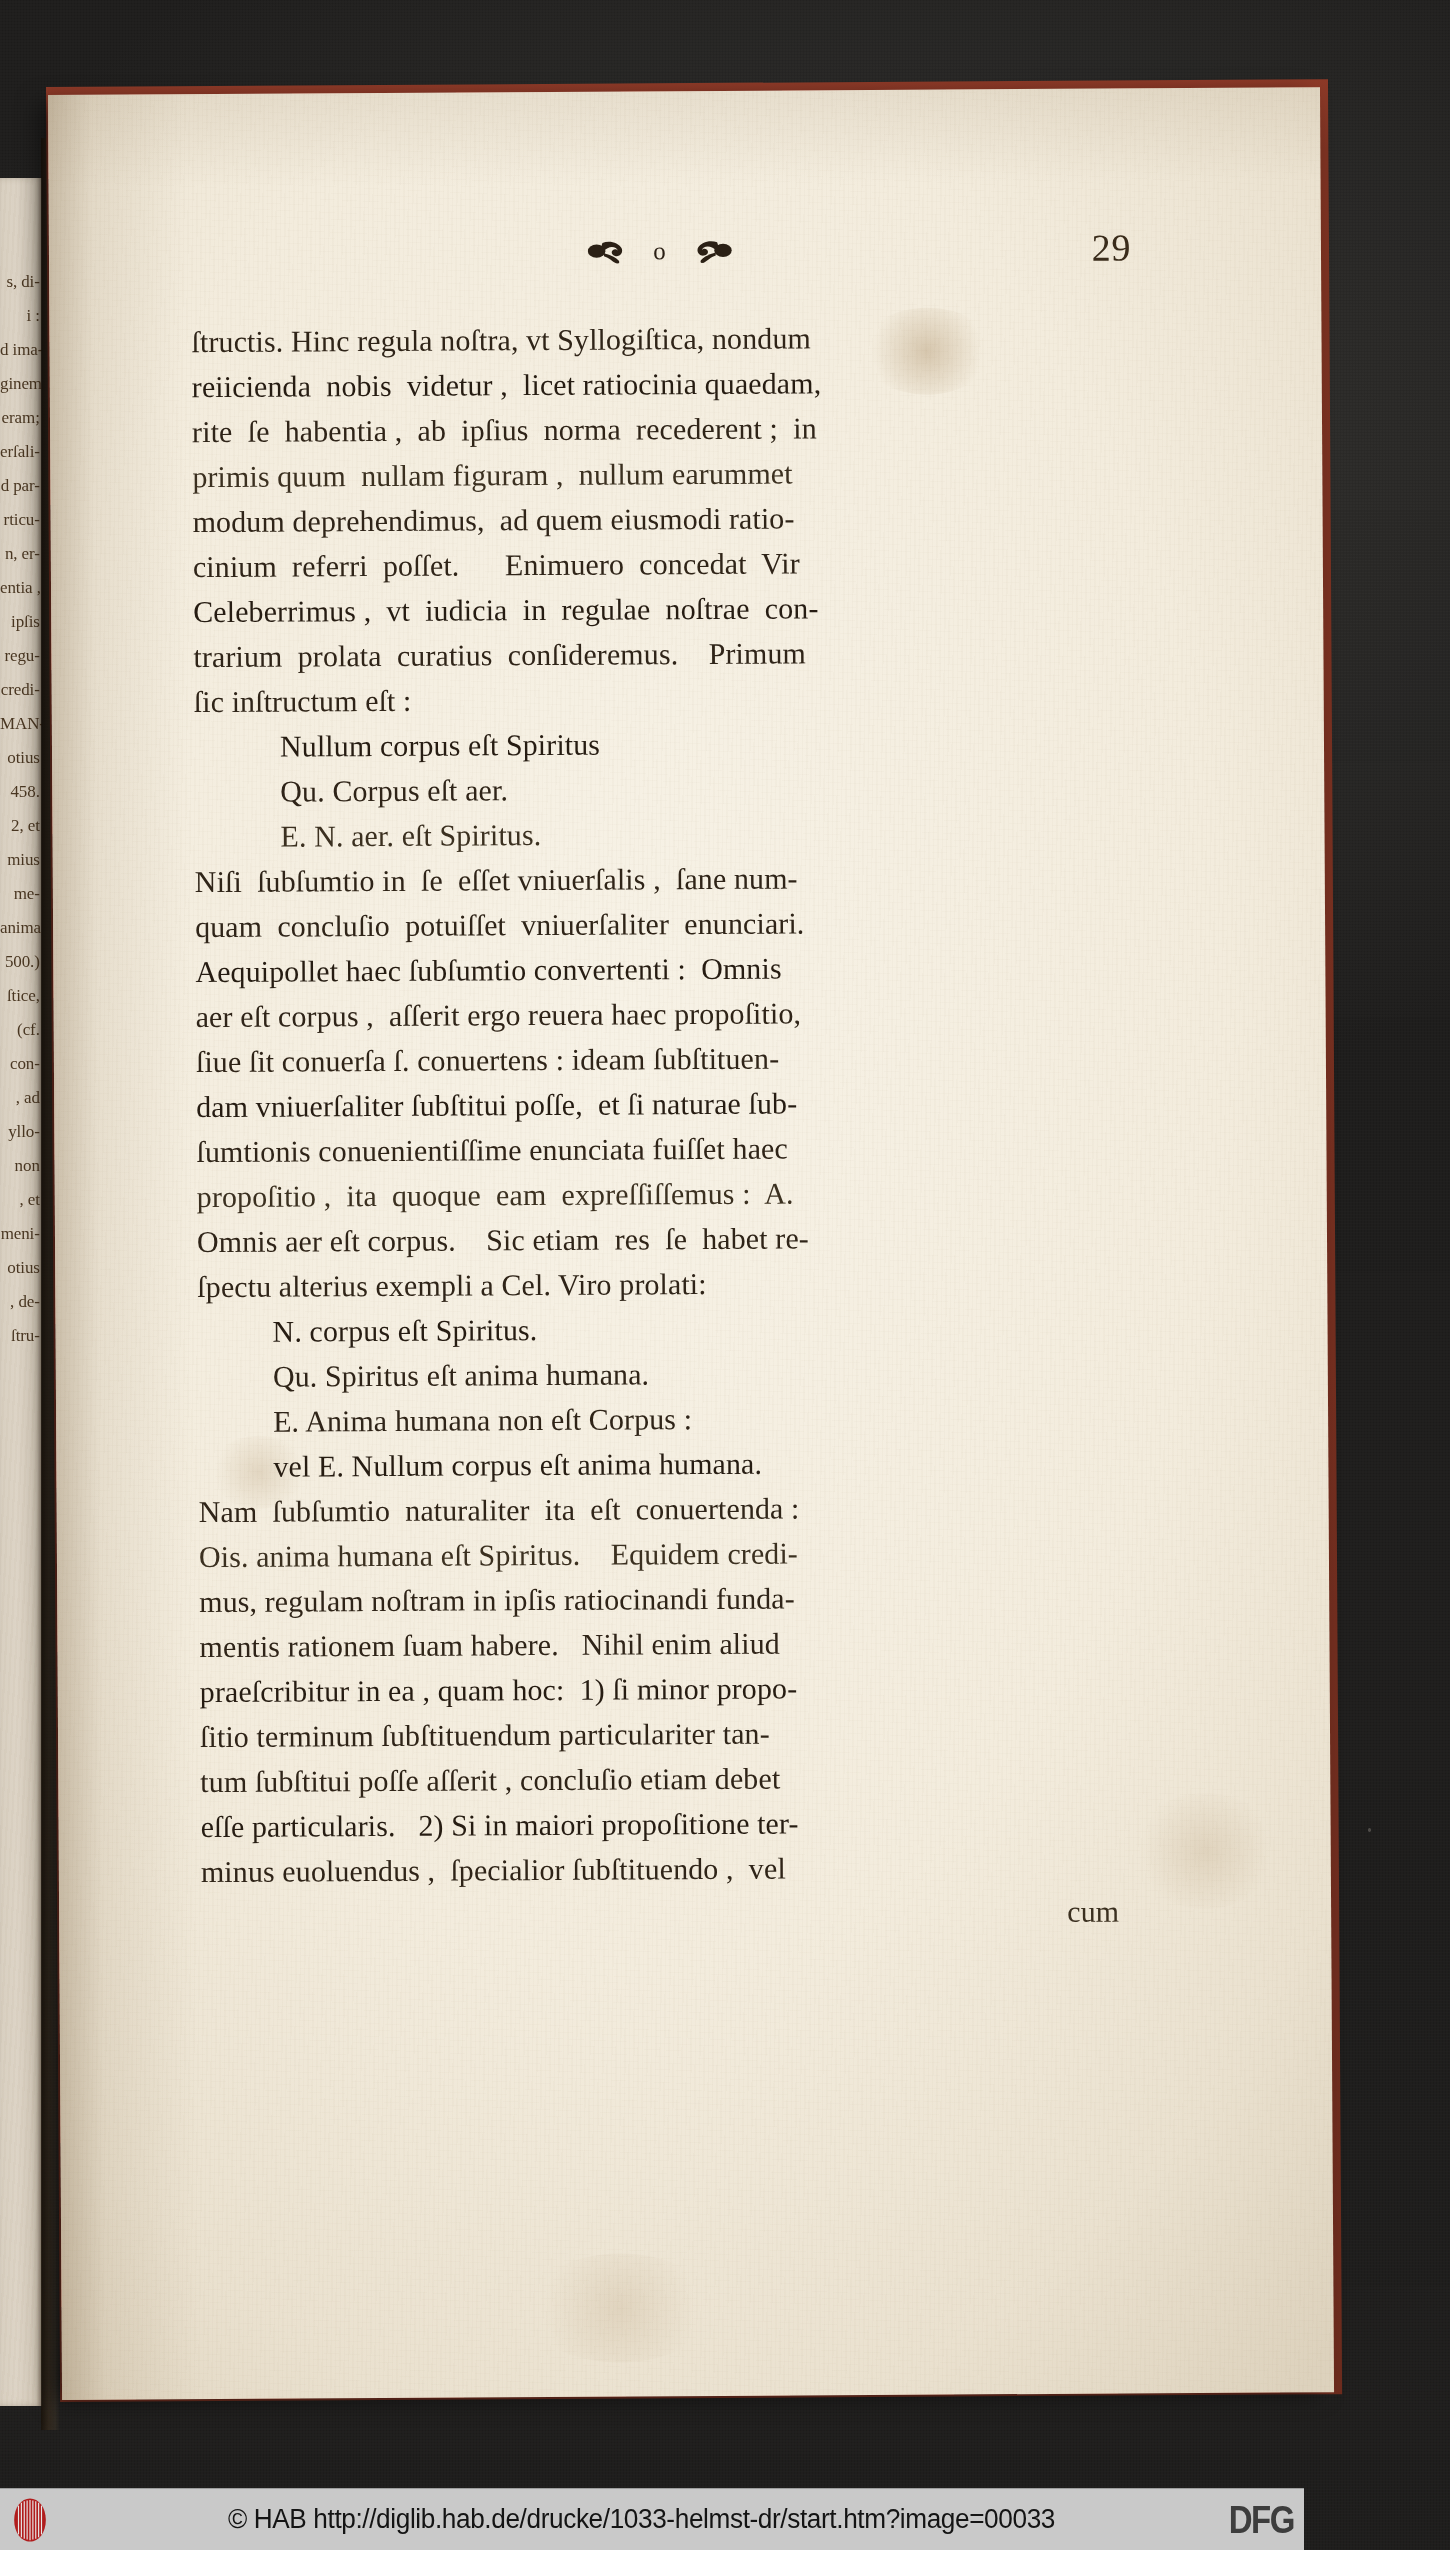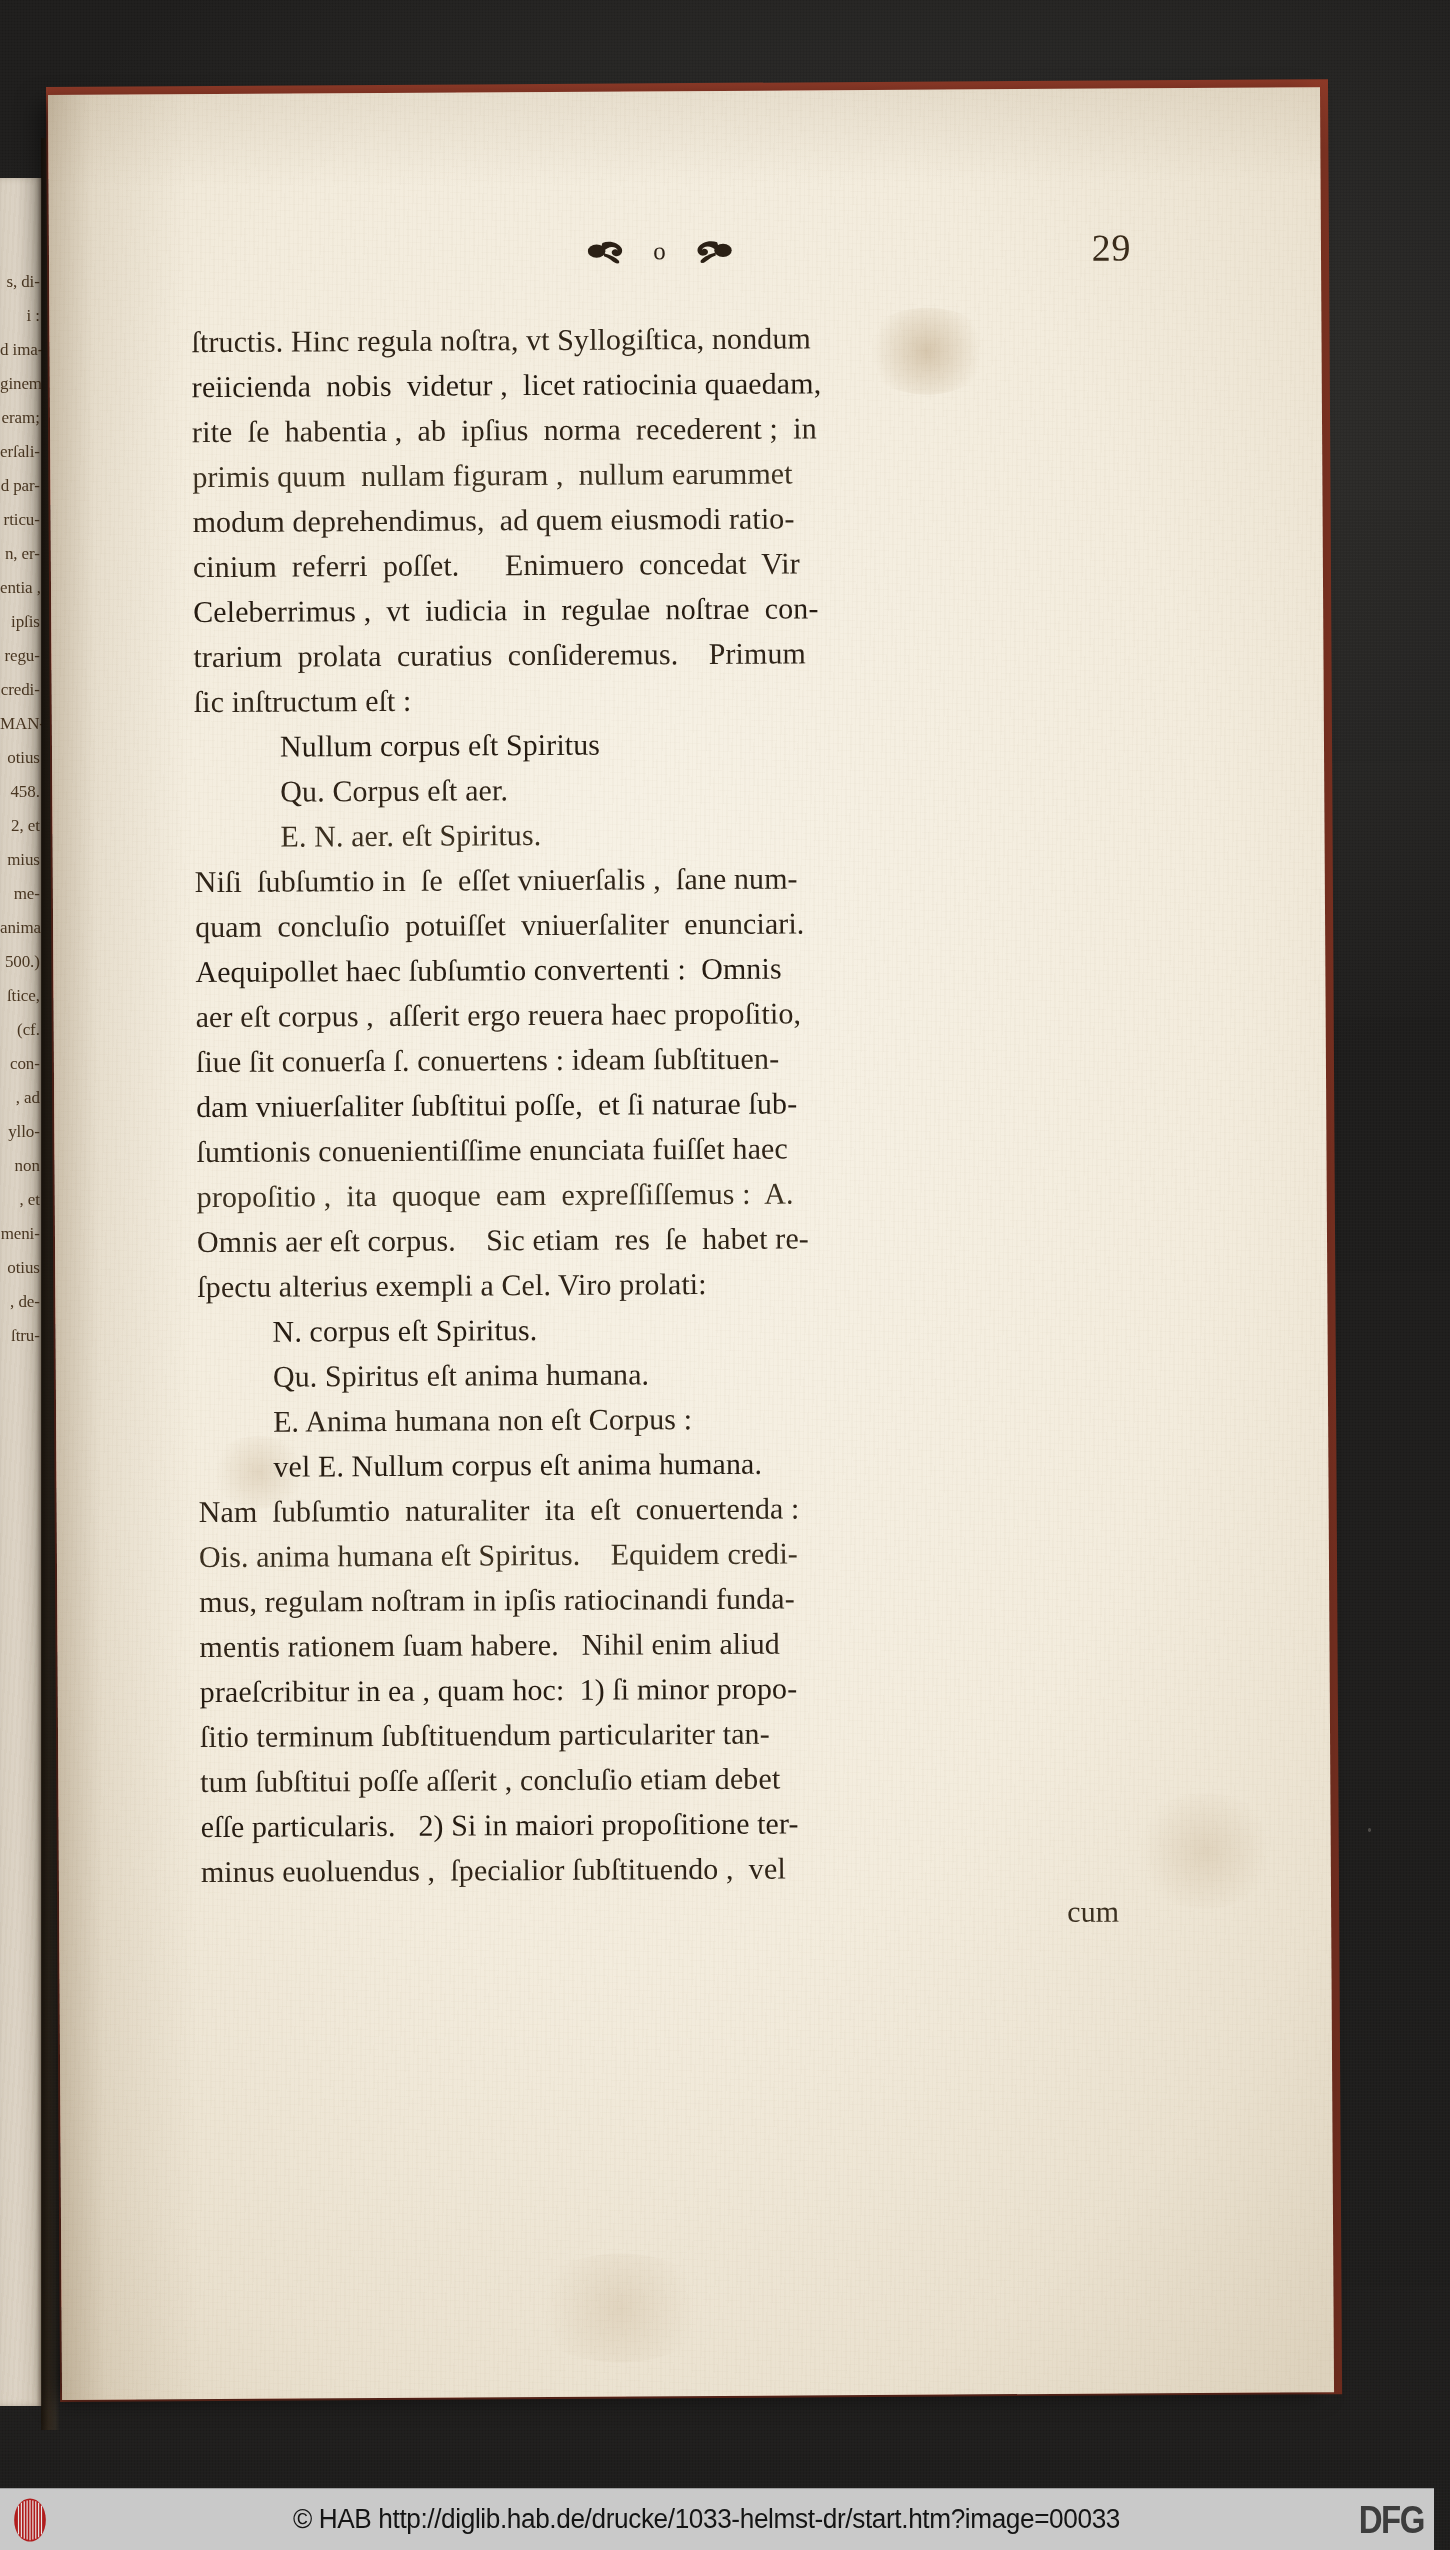--- a/index.html
+++ b/index.html
@@ -146,21 +146,21 @@
   .indent-line.shallow { padding-left: 75px; }
   .catchword-line { text-align: right; padding-right: 25px; }
 
   
   .ink-light { color: #3b3020; }
   .ink-dark  { color: #261c12; }
 
   
   #footer {
     position: absolute; left: 0; bottom: 0;
-    width: 1434px; height: 61px;
+    width: 1304px; height: 61px;
     background: #c9c9c9;
     display: flex; align-items: center;
     border-top: 1.5px solid #9d9d9d;
   }
   #hab-logo {
     width: 42px; height: 46px; margin-left: 8.7px; margin-right: 16px;
     flex: 0 0 auto;
     display: block;
   }
   #footer-url {

